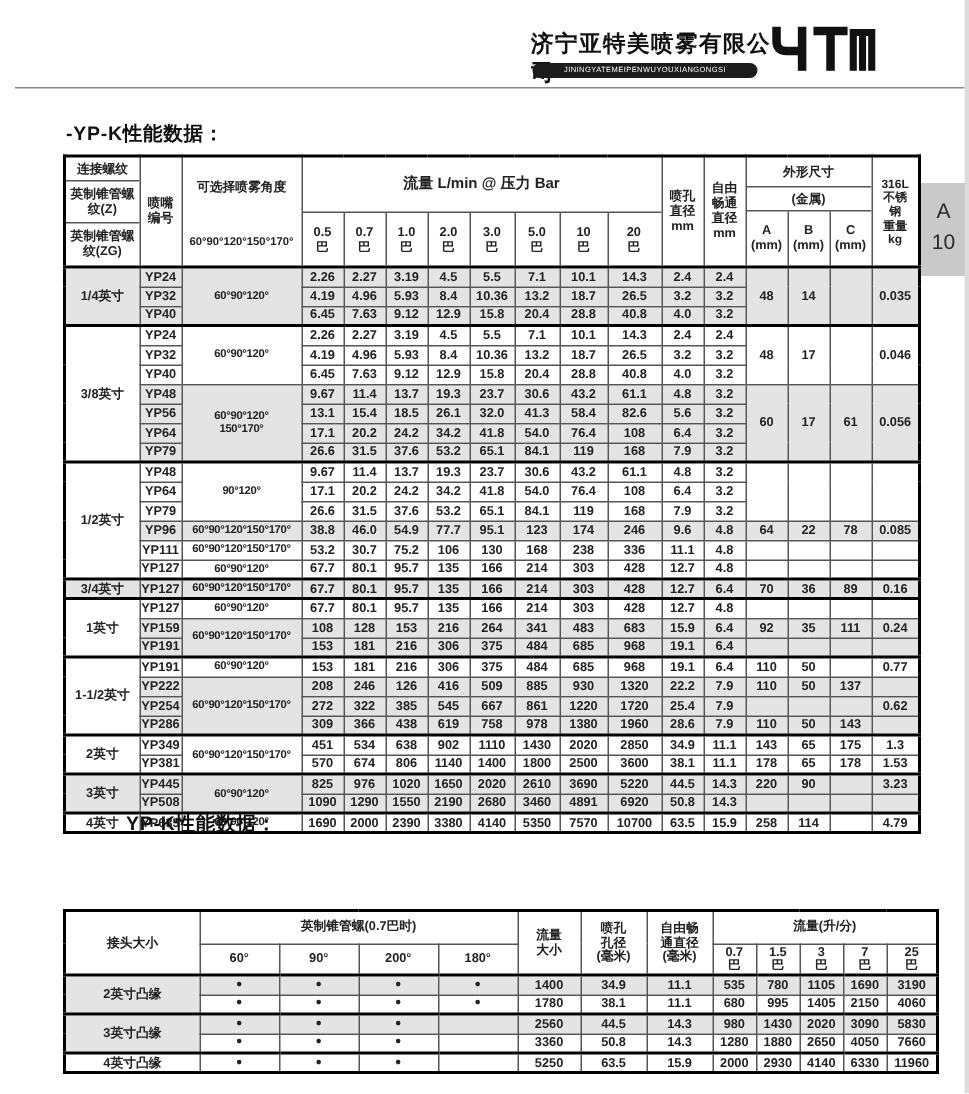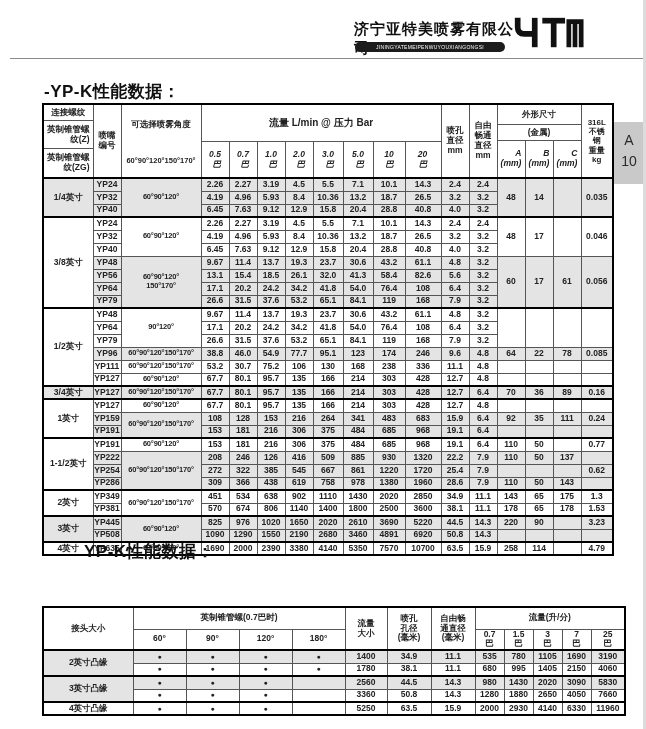--- a/index.html
+++ b/index.html
@@ -8,42 +8,42 @@
   .edge-strip { position:absolute; right:0; top:0; width:3px; height:729px; background:#dcdcdc; }
 
   
   .company-name { position:absolute; left:354px; top:20px; width:160px; font-size:15px; font-weight:bold; letter-spacing:1px; color:#111; }
   .company-capsule { position:absolute; left:355px; top:42px; width:150px; height:10px; background:#1c1c1c; border-radius:5px; color:#fff; font-size:5px; line-height:10px; text-align:center; letter-spacing:.3px; overflow:hidden; }
   .logo { position:absolute; left:512px; top:14px; }
   .header-rule { position:absolute; left:10px; top:58px; width:633px; border-top:1.5px solid #8a8a8a; }
 
   .side-tab { position:absolute; left:612px; top:122px; width:34px; height:62px; background:#c9c9c9; text-align:center; color:#2a2a2a; font-size:14px; font-weight:normal; padding-top:8px; line-height:21px; }
 
-  .sec-title { position:absolute; left:44px; font-size:17px; font-weight:bold; color:#111; letter-spacing:.5px; }
+  .sec-title { position:absolute; left:44px; font-size:13px; font-weight:bold; color:#111; letter-spacing:.5px; }
   .t1-title { top:80px; }
   .t2-title { top:540px;margin-left:40px; }
 
   
   table { border-collapse:collapse; table-layout:fixed; position:absolute; background:#fff; border:2px solid #000; font-size:8.5px; font-weight:bold; color:#222; }
   td { border:1px solid #555; padding:0; text-align:center; vertical-align:middle; line-height:1.15; overflow:hidden; }
   tr.sh td { background:#e4e4e4; }
   tr.gs td { border-top:2px solid #000; }
   .plines { white-space:pre-line; }
   .ang { font-size:7.5px; white-space:pre-line; letter-spacing:-.2px; }
   .t1 { left:42px; top:103px; width:570px; }
   .t1 tbody tr { height:13px; }
   .t2 { left:42px; top:606px; width:582px; }
   .t2 tbody tr { height:13px; }
 
   
   td.hcell { padding:0; vertical-align:top; }
   .stack { display:flex; flex-direction:column; height:100%; }
-  .stack > div { display:flex; align-items:center; justify-content:center; border-bottom:1px solid #555;text-align:right; }
+  .stack > div { display:flex; align-items:center; justify-content:center; border-bottom:1px solid #555; }
   .stack > div:last-child { border-bottom:none; }
-  .subrow { display:grid; height:100%;font-style:italic; }
+  .subrow { display:grid; height:100%; }
   .subrow > div { display:flex; align-items:center; justify-content:center; border-left:1px solid #555; white-space:pre-line; }
   .subrow > div:first-child { border-left:none; }
   .hnote { font-size:7.5px; }
   .dot { font-size:7px; }
 </style>
 </head>
 <body>
 
 <div class="page">
 
@@ -676,21 +676,21 @@
 孔径
 (毫米)</td>
         <td rowspan="2" class="plines">自由畅
 通直径
 (毫米)</td>
         <td colspan="5">流量(升/分)</td>
       </tr>
       <tr style="height:20px">
         <td>60°</td>
         <td>90°</td>
-        <td>120°</td>
+        <td>200°</td>
         <td>180°</td>
         <td class="plines">0.7
 巴</td>
         <td class="plines">1.5
 巴</td>
         <td class="plines">3
 巴</td>
         <td class="plines">7
 巴</td>
         <td class="plines">25

